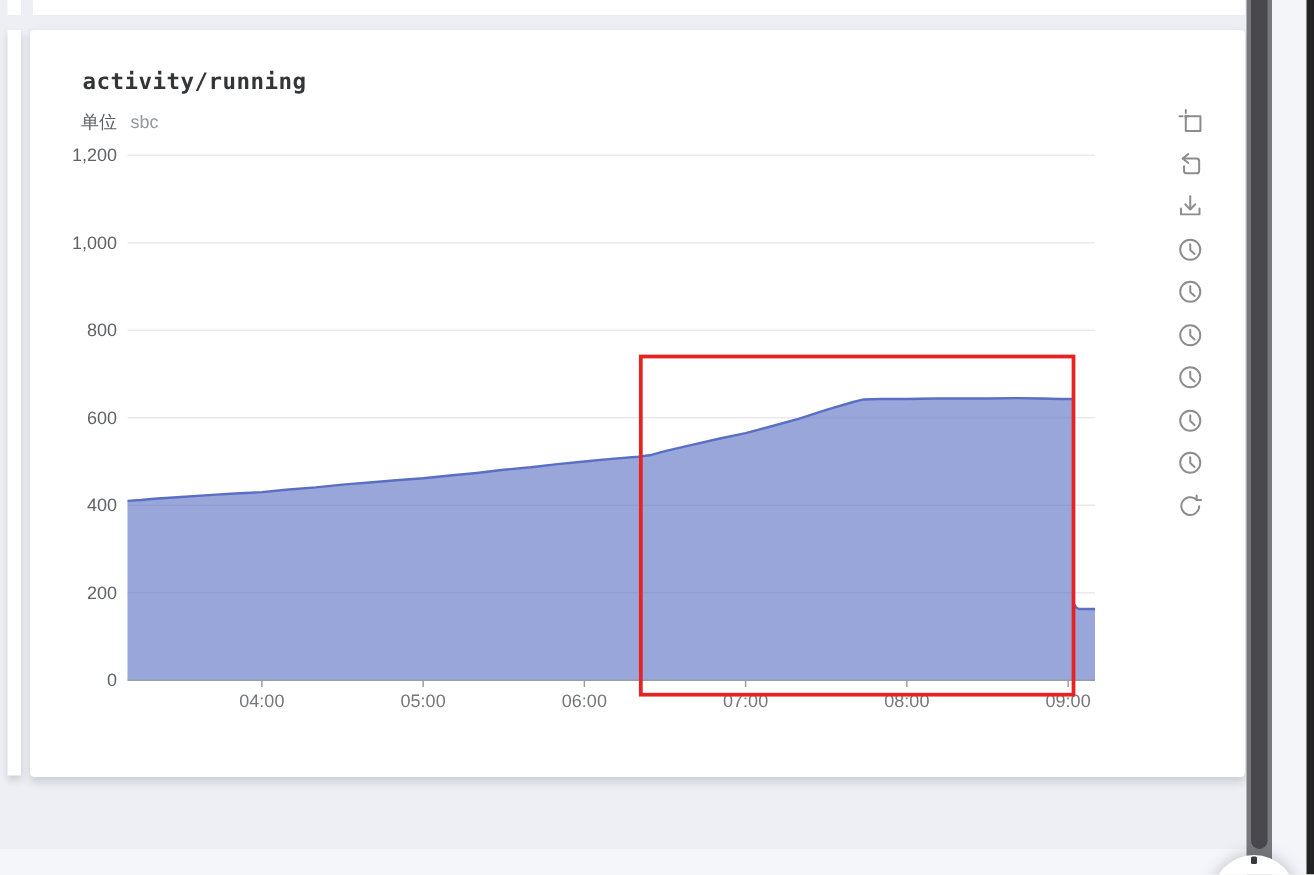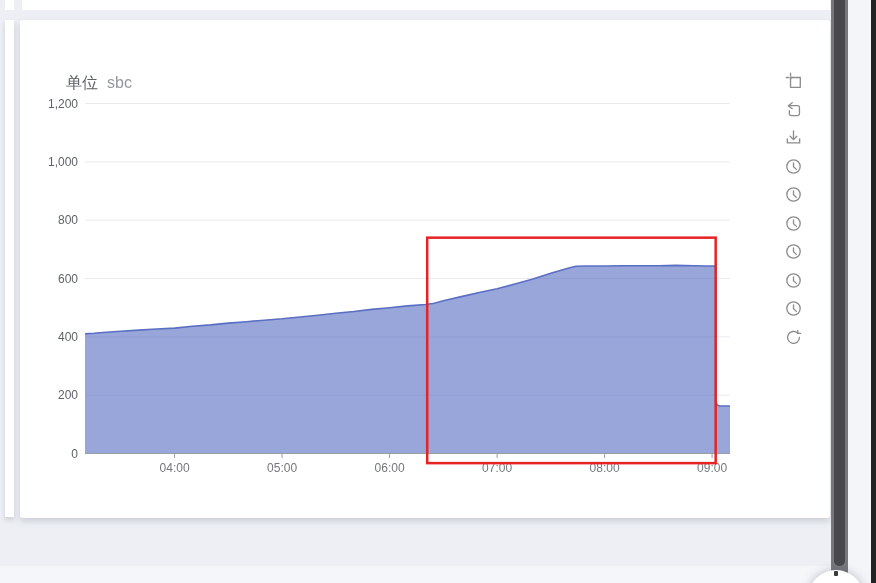--- a/index.html
+++ b/index.html
@@ -17,21 +17,21 @@
   .bottom-strip { position:absolute; left:0; top:566px; width:848px; height:17px; background:#f4f6fa; }
 
   
   .card { position:absolute; left:20px; top:20px; width:810px; height:498px;
           background:#ffffff; border-radius:3px;
           box-shadow:0 3px 6px rgba(80,86,110,.22); }
 
   .card-title { position:absolute; left:35px; top:25px;
                 font-family:"DejaVu Sans Mono","Liberation Mono",monospace;
                 font-size:15px; font-weight:700; color:#333639; letter-spacing:.3px; }
-  .unit-row { position:absolute; left:46px; top:53px; font-size:16px; }
+  .unit-row { position:absolute; left:34px; top:53px; font-size:12px; }
   .unit-label { color:#5c5f63; }
   .unit-value { color:#94979c; margin-left:9px; }
 
   .chart-svg { position:absolute; left:0; top:0; width:810px; height:498px; }
 
   
   .toolbar { position:absolute; left:764px; top:52px; width:18px;
              display:flex; flex-direction:column; gap:11.5px; align-items:center; }
   .tool-btn { width:17px; height:17px; border:none; background:transparent; padding:0;
               cursor:pointer; display:block; }
@@ -52,20 +52,21 @@
 <body>
 
 <div class="screen">
 
   <div class="card-sliver sliver-top-left"></div>
   <div class="card-sliver sliver-top-main"></div>
   <div class="card-sliver sliver-left"></div>
   <div class="bottom-strip"></div>
 
   <div class="card">
+    <div class="card-title">activity/running</div>
     <div class="unit-row">
       <span class="unit-label">单位</span><span class="unit-value">sbc</span>
     </div>
 
     <svg id="chart" class="chart-svg" viewBox="0 0 810 498" xmlns="http://www.w3.org/2000/svg">
         <text x="58" y="437.5" text-anchor="end" font-size="12" fill="#5f6368">0</text>
         <line x1="65" x2="710" y1="375.1666666666667" y2="375.1666666666667" stroke="#e9eaef" stroke-width="1"></line>
         <text x="58" y="379.1666666666667" text-anchor="end" font-size="12" fill="#5f6368">200</text>
         <line x1="65" x2="710" y1="316.8333333333333" y2="316.8333333333333" stroke="#e9eaef" stroke-width="1"></line>
         <text x="58" y="320.8333333333333" text-anchor="end" font-size="12" fill="#5f6368">400</text>

